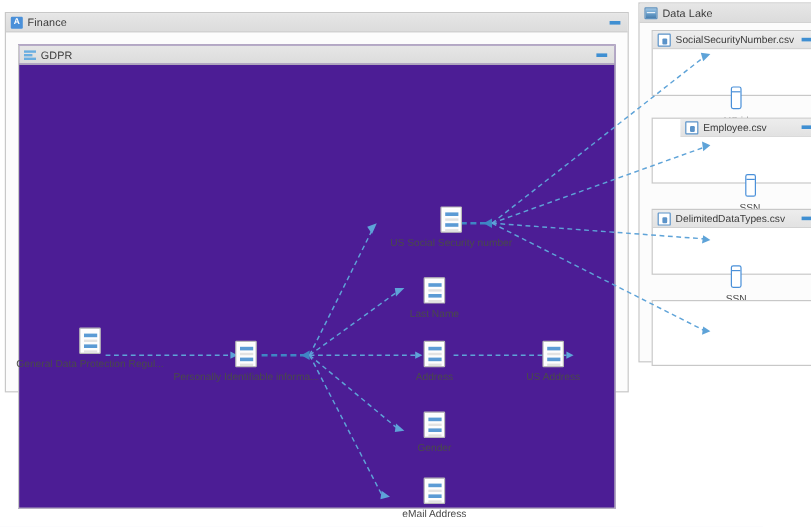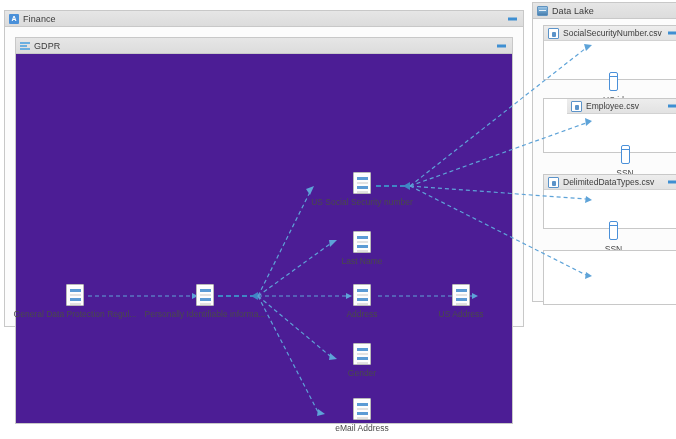--- a/index.html
+++ b/index.html
@@ -285,41 +285,41 @@
     <path class="edge" d="M 410 186 L 586 199"></path>
     <polygon class="arrowfill" points="586,196 592,200 585,203"></polygon>
 
     <path class="edge" d="M 410 186 L 586 275"></path>
     <polygon class="arrowfill" points="586,272 592,276 585,279"></polygon>
 
     <path class="edge" d="M 378 296 L 472 296"></path>
     <polygon class="arrowfill" points="472,293 478,296 472,299"></polygon>
   </svg>
 
-  <div class="node" style="left:75px; top:284px;">
+  <div class="node" style="left:75px; top:273px;">
     <span class="node-icon">
         <i class="b1"></i>
         <u class="g1"></u>
         <i class="b2"></i>
         <u class="g2"></u>
       </span>
     <span class="node-label">General Data Protection Regul...</span>
   </div>
 
   <div class="node" style="left:205px; top:284px;">
     <span class="node-icon">
         <i class="b1"></i>
         <u class="g1"></u>
         <i class="b2"></i>
         <u class="g2"></u>
       </span>
     <span class="node-label">Personally Identifiable informa...</span>
   </div>
 
-  <div class="node" style="left:362px; top:172px;">
+  <div class="node" style="left:376px; top:172px;">
     <span class="node-icon">
         <i class="b1"></i>
         <u class="g1"></u>
         <i class="b2"></i>
         <u class="g2"></u>
       </span>
     <span class="node-label">US Social Security number</span>
   </div>
 
   <div class="node" style="left:362px; top:284px;">

